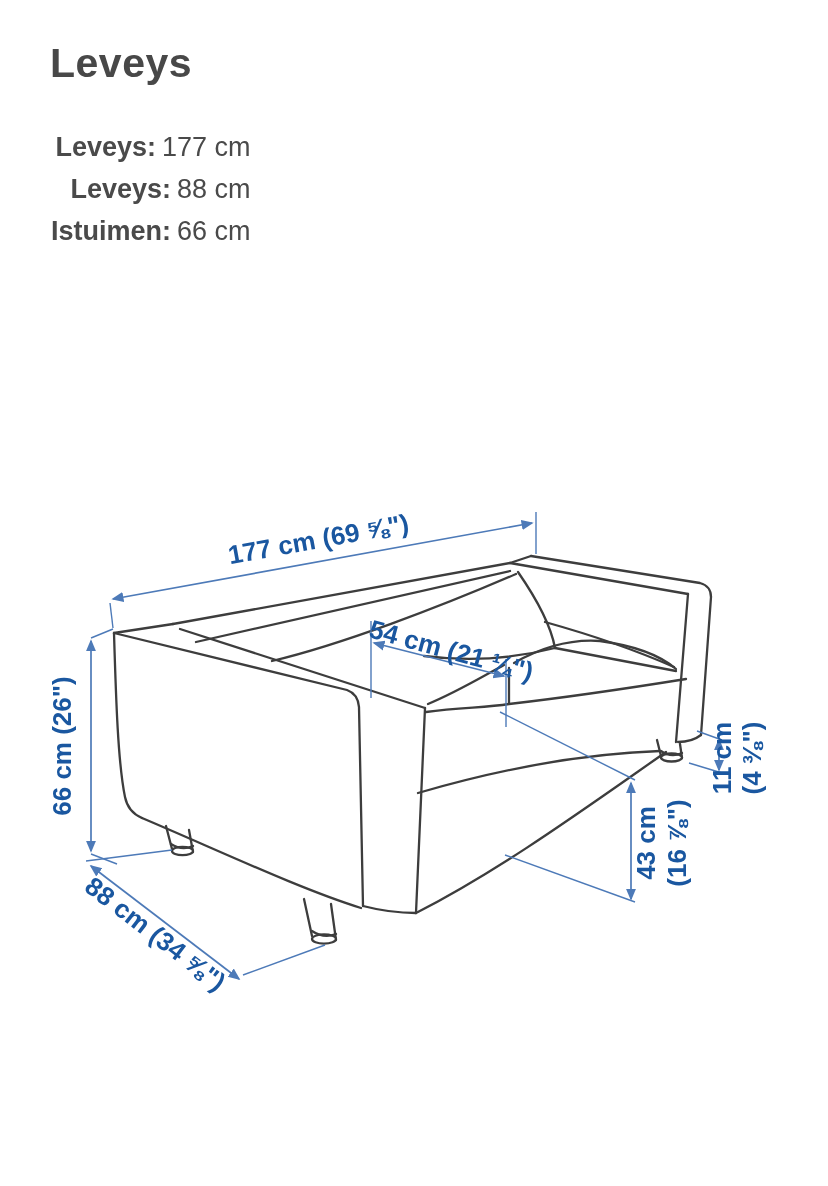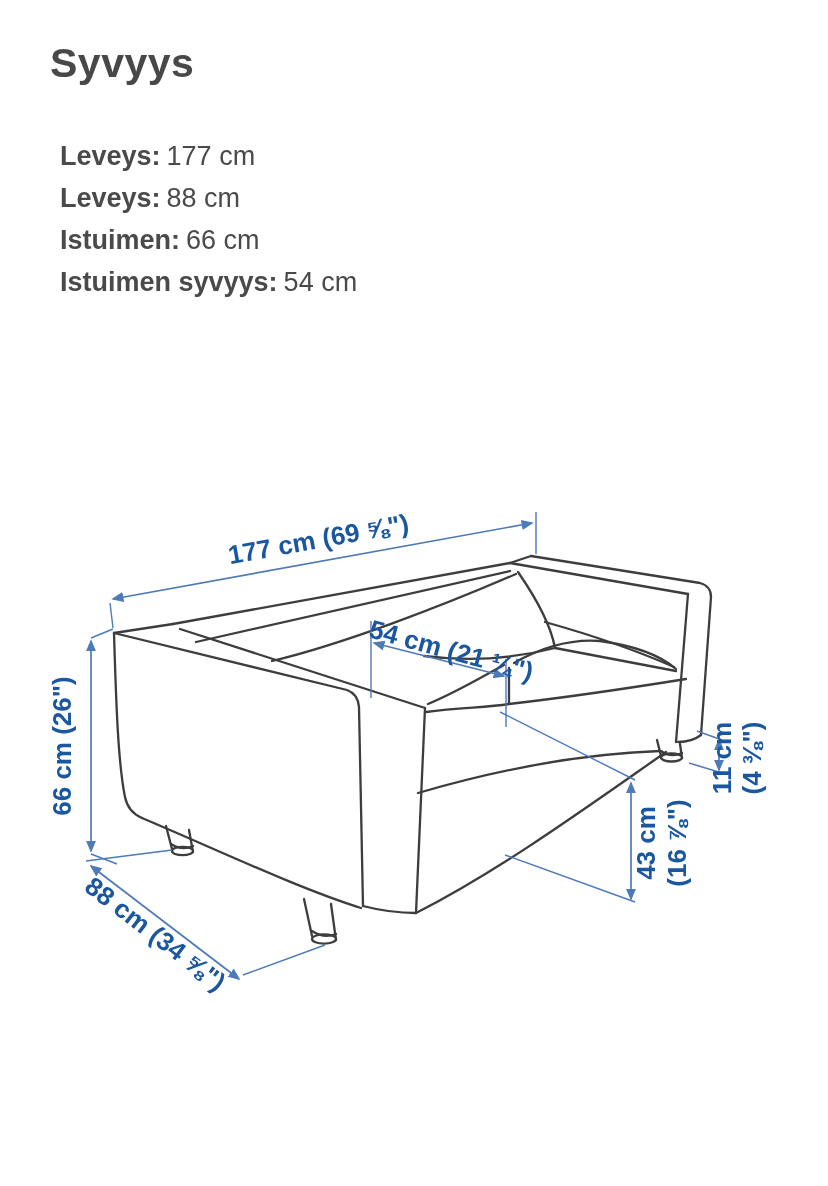--- a/index.html
+++ b/index.html
@@ -10,55 +10,52 @@
     font-family:"Liberation Sans", sans-serif;
     overflow:hidden;
   }
   .title{
     position:absolute;left:50px;top:40px;
     font-size:41px;font-weight:700;color:#484848;margin:0;
     letter-spacing:0.5px;
   }
   .measurements{
     position:absolute;left:50px;top:132px;
-    list-style:none;margin:10px;padding:0;
-    font-size:27px;color:#4a4a4a;
+    list-style:none;margin:1px;padding:0;
+    font-size:27px;color:#4a4a4a;text-align:right;
   }
   .measurements li{margin:0 0 14px 0;line-height:28px;}
   .measurements .lbl{font-weight:700;}
   .measurements .val{font-weight:400;margin-left:6px;}
   .diagram-svg{position:absolute;left:0;top:0;width:828px;height:1186px;}
   .sofa{stroke:#3d3d3d;stroke-width:2.3;fill:none;stroke-linecap:round;stroke-linejoin:round;}
   .sofa-fill{stroke:#3d3d3d;stroke-width:2.3;fill:#ffffff;stroke-linecap:round;stroke-linejoin:round;}
   .dim-line{stroke:#4d7ab8;stroke-width:1.7;fill:none;}
   .ext-line{stroke:#4d7ab8;stroke-width:1.4;fill:none;}
   .dim-text{
     fill:#1a57a0;font-size:26px;font-weight:700;
     font-family:"Liberation Sans", sans-serif;
   }
 </style>
 </head>
 <body>
 
 <div class="page">
 
-  <h1 class="title">Syvyys</h1>
+  <h1 class="title">Leveys</h1>
 
   <ul class="measurements">
     <li>
       <span class="lbl">Leveys:</span><span class="val">177 cm</span>
     </li>
     <li>
       <span class="lbl">Leveys:</span><span class="val">88 cm</span>
     </li>
     <li>
       <span class="lbl">Istuimen:</span><span class="val">66 cm</span>
-    </li>
-    <li>
-      <span class="lbl">Istuimen syvyys:</span><span class="val">54 cm</span>
     </li>
   </ul>
 
   <svg class="diagram-svg" viewBox="0 0 828 1186" aria-hidden="true">
     <defs>
       <marker id="ah" viewBox="0 0 10 10" refX="8.2" refY="5" markerWidth="7.5" markerHeight="7.5" orient="auto-start-reverse">
         <path d="M0,1 L9.5,5 L0,9 z" fill="#4d7ab8"></path>
       </marker>
     </defs>
 

